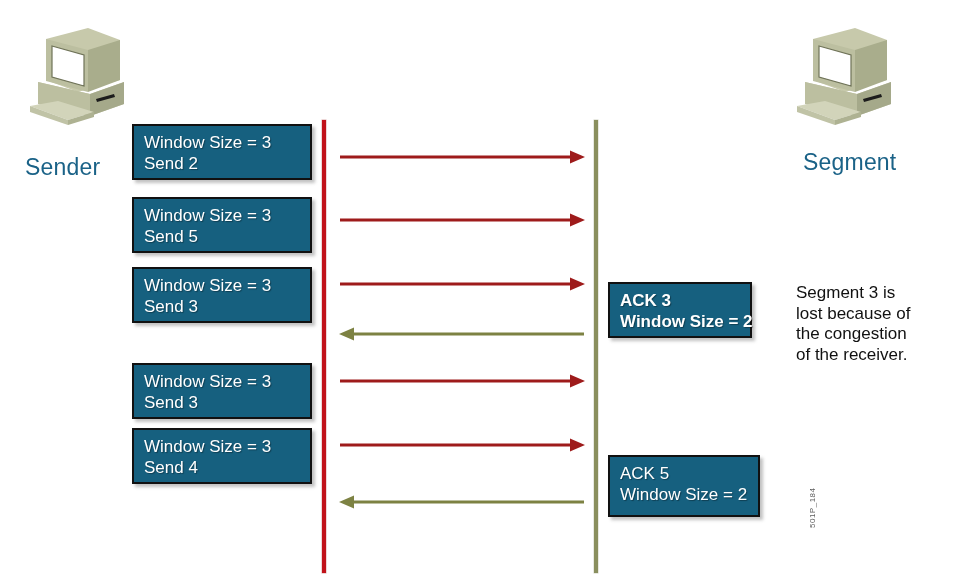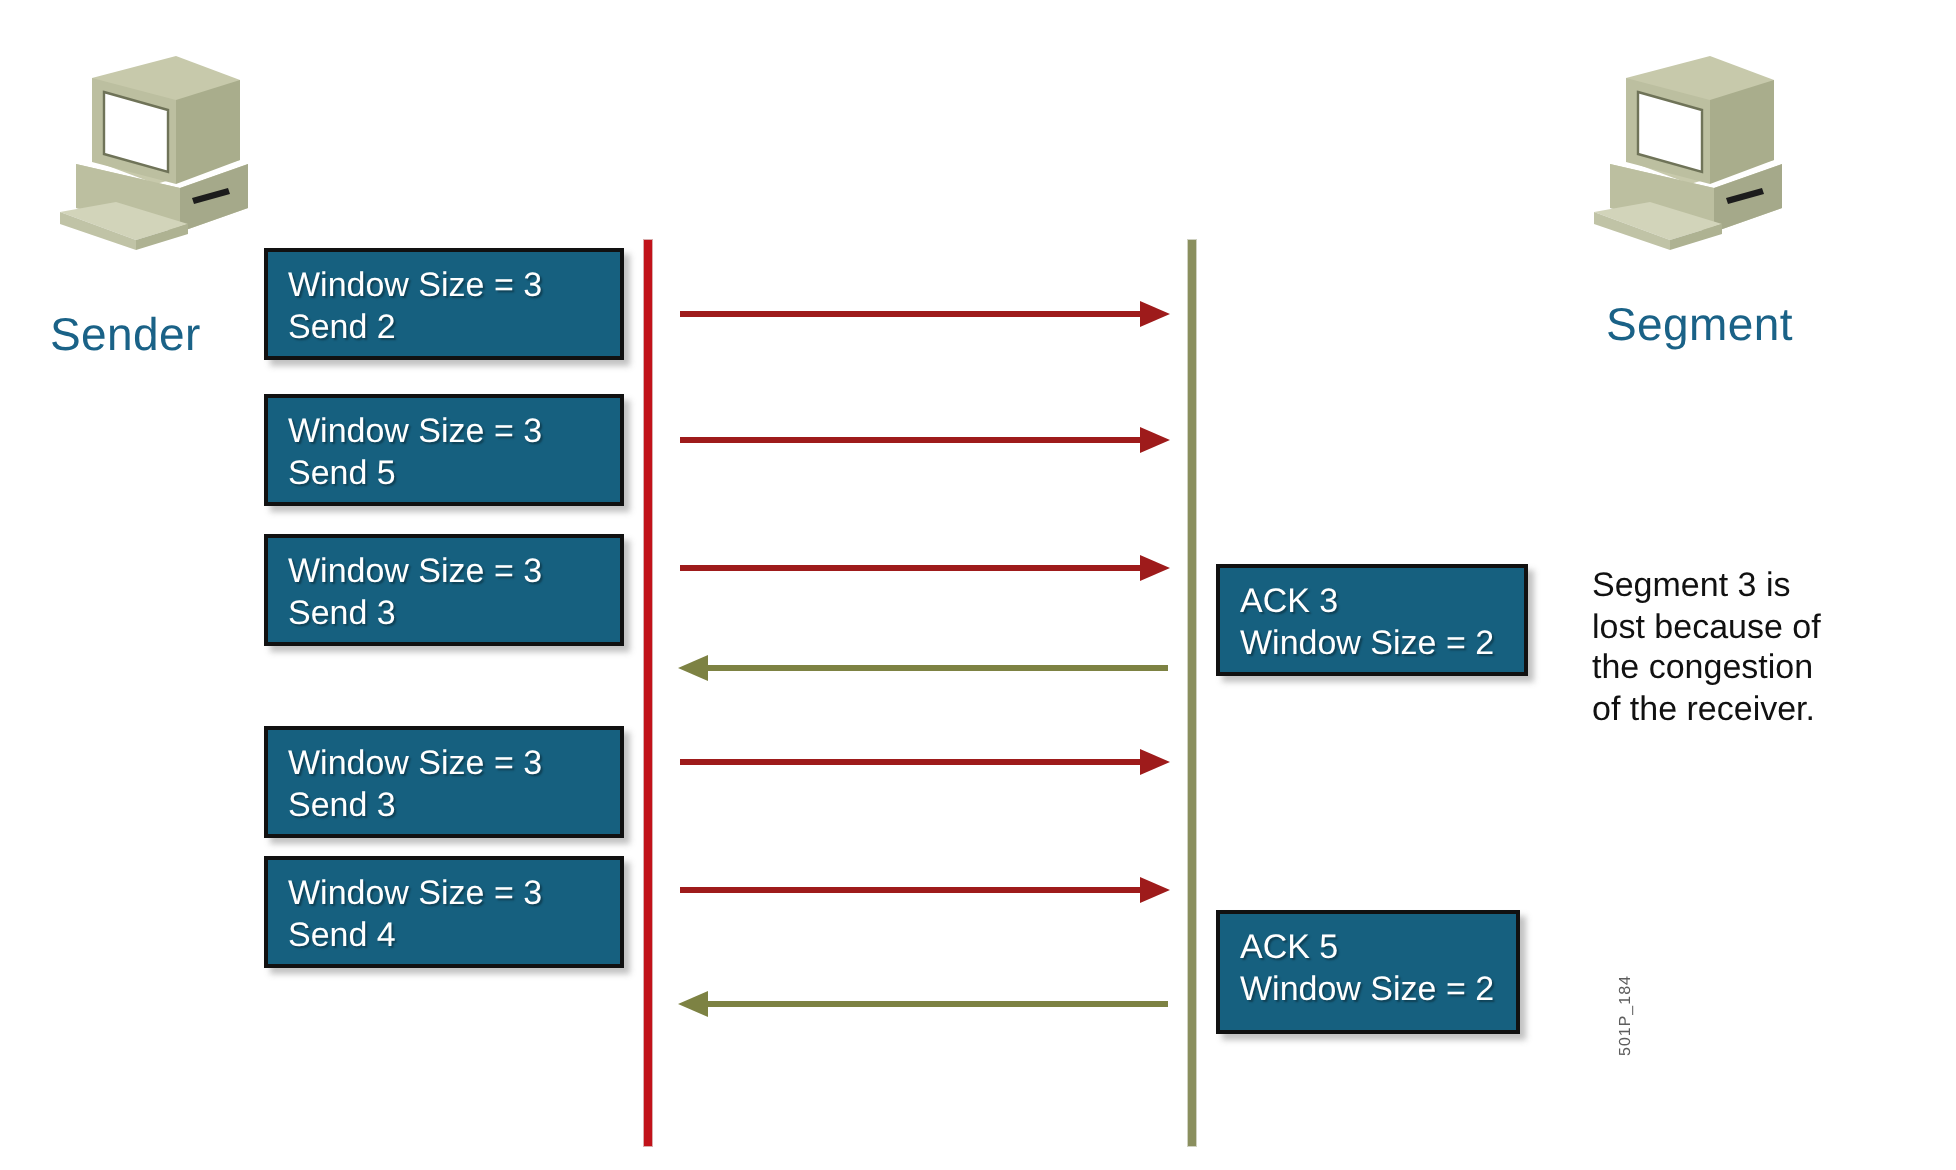--- a/index.html
+++ b/index.html
@@ -159,21 +159,21 @@
   <div class="msgbox" style="left:132px; top:363px; width:180px; height:56px;">
     <span class="line">Window Size = 3</span>
     <span class="line">Send 3</span>
   </div>
 
   <div class="msgbox" style="left:132px; top:428px; width:180px; height:56px;">
     <span class="line">Window Size = 3</span>
     <span class="line">Send 4</span>
   </div>
 
-  <div class="msgbox" style="left:608px; top:282px; width:156px; height:56px;">
+  <div class="msgbox" style="left:608px; top:282px; width:144px; height:56px;font-weight:bold;">
     <span class="line">ACK 3</span>
     <span class="line">Window Size = 2</span>
   </div>
 
   <div class="msgbox" style="left:608px; top:455px; width:152px; height:62px;">
     <span class="line">ACK 5</span>
     <span class="line">Window Size = 2</span>
   </div>
 
   <div class="arrow" style="left:338px; top:149px; width:248px;">

